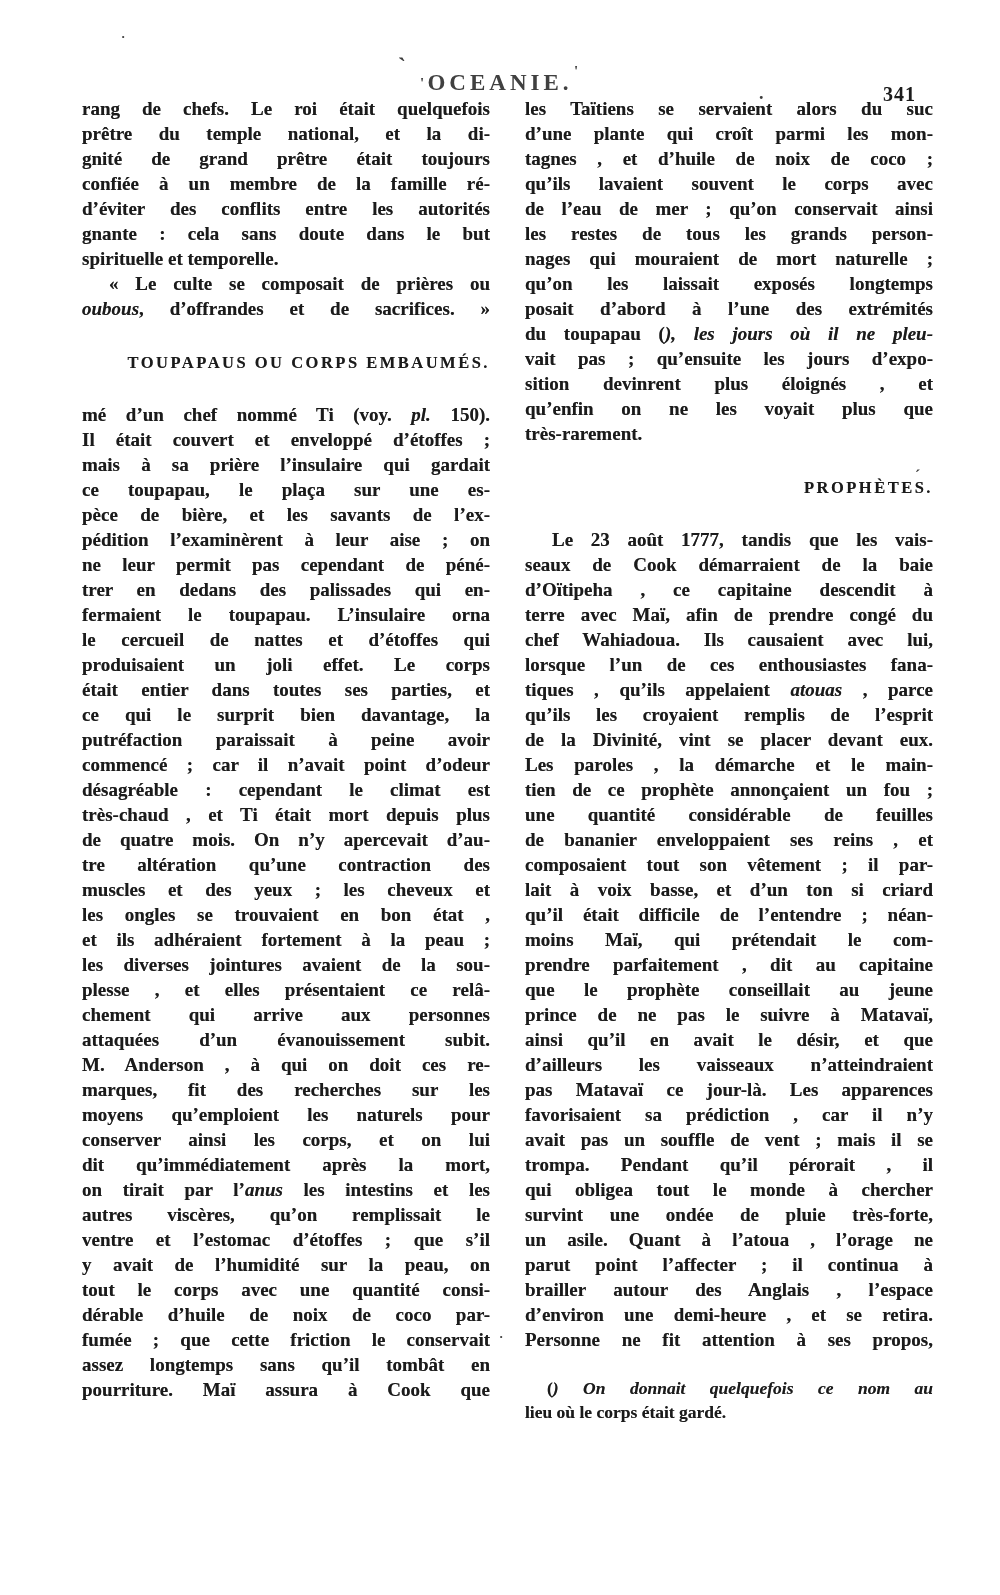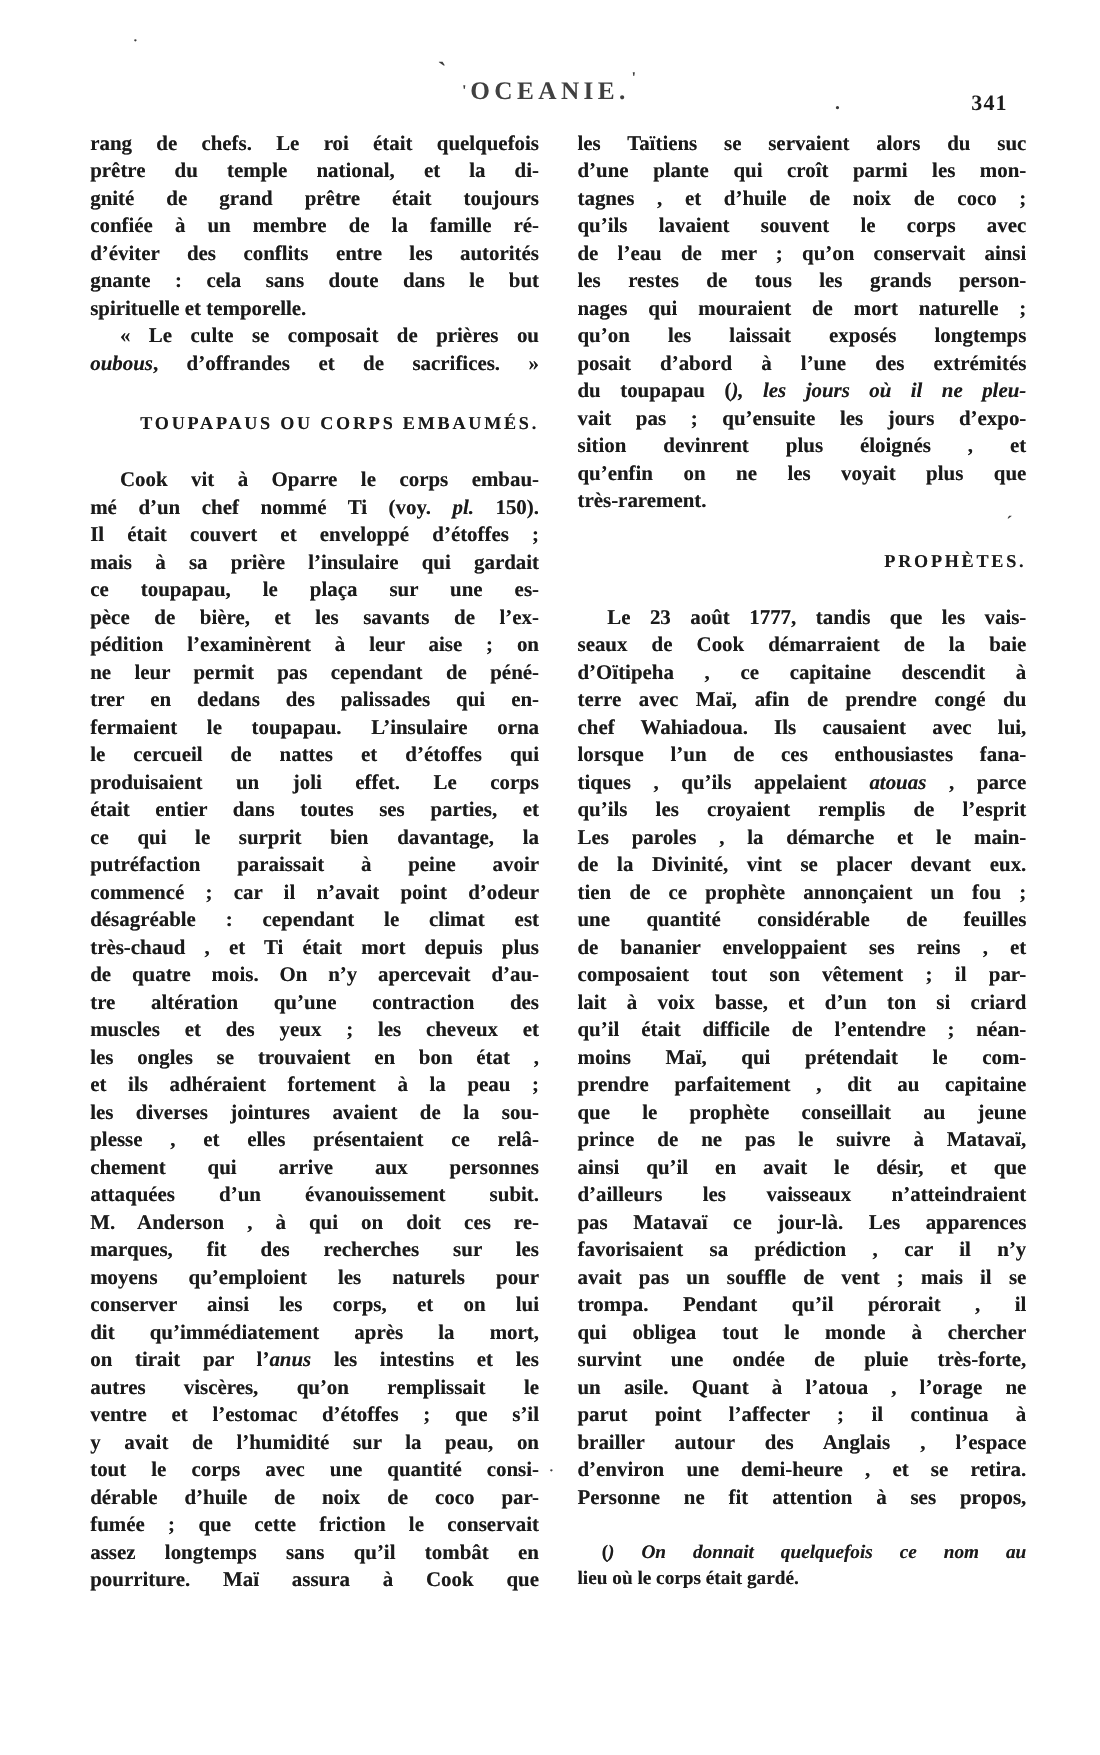--- a/index.html
+++ b/index.html
@@ -21,21 +21,21 @@
     color: #404040;
   }
   .pagenum {
     position: absolute;
     right: 84px;
     top: 13px;
     font-size: 20px;
     font-weight: 700;
     letter-spacing: 1px;
   }
-  .col { position: absolute; top: 118px; width: 408px; }
+  .col { position: absolute; top: 96px; width: 408px; }
   .col-left { left: 82px; }
   .col-right { left: 525px; }
   .line {
     font-size: 19px;
     font-weight: 700;
     line-height: 25px;
     height: 25px;
     text-align: justify;
     text-align-last: justify;
     text-shadow: 0 0 0.3px rgba(20,20,20,0.55);
@@ -74,21 +74,20 @@
       <div class="line">rang de chefs. Le roi était quelquefois</div>
       <div class="line">prêtre du temple national, et la di-</div>
       <div class="line">gnité de grand prêtre était toujours</div>
       <div class="line">confiée à un membre de la famille ré-</div>
       <div class="line">d’éviter des conflits entre les autorités</div>
       <div class="line">gnante : cela sans doute dans le but</div>
       <div class="line end">spirituelle et temporelle.</div>
       <div class="line in">« Le culte se composait de prières ou</div>
       <div class="line"><i>oubous</i>, d’offrandes et de sacrifices. »</div>
       <div class="heading">TOUPAPAUS OU CORPS EMBAUMÉS.</div>
-      <div class="line in">Cook vit à Oparre le corps embau-</div>
       <div class="line">mé d’un chef nommé Ti (voy. <i>pl.</i> 150).</div>
       <div class="line">Il était couvert et enveloppé d’étoffes ;</div>
       <div class="line">mais à sa prière l’insulaire qui gardait</div>
       <div class="line">ce toupapau, le plaça sur une es-</div>
       <div class="line">pèce de bière, et les savants de l’ex-</div>
       <div class="line">pédition l’examinèrent à leur aise ; on</div>
       <div class="line">ne leur permit pas cependant de péné-</div>
       <div class="line">trer en dedans des palissades qui en-</div>
       <div class="line">fermaient le toupapau. L’insulaire orna</div>
       <div class="line">le cercueil de nattes et d’étoffes qui</div>
@@ -142,22 +141,22 @@
         <div class="line end">très-rarement.</div>
         <div class="heading">PROPHÈTES.</div>
         <div class="line in">Le 23 août 1777, tandis que les vais-</div>
         <div class="line">seaux de Cook démarraient de la baie</div>
         <div class="line">d’Oïtipeha , ce capitaine descendit à</div>
         <div class="line">terre avec Maï, afin de prendre congé du</div>
         <div class="line">chef Wahiadoua. Ils causaient avec lui,</div>
         <div class="line">lorsque l’un de ces enthousiastes fana-</div>
         <div class="line">tiques , qu’ils appelaient <i>atouas</i> , parce</div>
         <div class="line">qu’ils les croyaient remplis de l’esprit</div>
+        <div class="line">de la Divinité, vint se placer devant eux.</div>
         <div class="line">Les paroles , la démarche et le main-</div>
-        <div class="line">de la Divinité, vint se placer devant eux.</div>
         <div class="line">tien de ce prophète annonçaient un fou ;</div>
         <div class="line">une quantité considérable de feuilles</div>
         <div class="line">de bananier enveloppaient ses reins , et</div>
         <div class="line">composaient tout son vêtement ; il par-</div>
         <div class="line">lait à voix basse, et d’un ton si criard</div>
         <div class="line">qu’il était difficile de l’entendre ; néan-</div>
         <div class="line">moins Maï, qui prétendait le com-</div>
         <div class="line">prendre parfaitement , dit au capitaine</div>
         <div class="line">que le prophète conseillait au jeune</div>
         <div class="line">prince de ne pas le suivre à Matavaï,</div>

